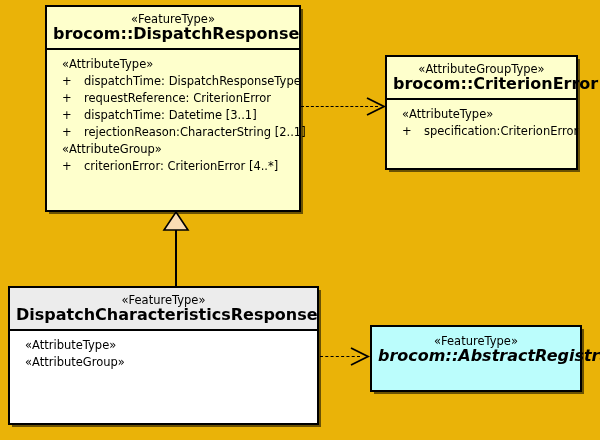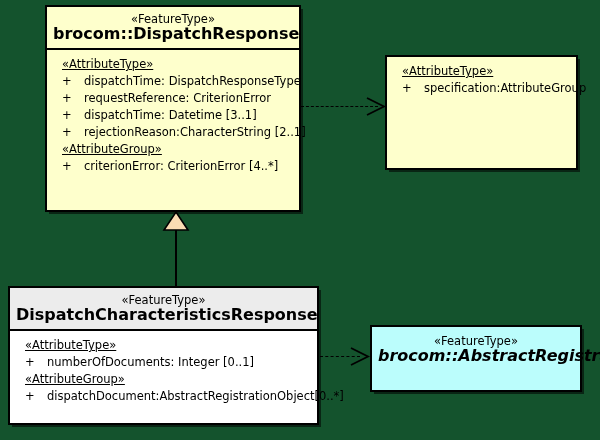--- a/index.html
+++ b/index.html
@@ -4,21 +4,21 @@
 <style>
   html, body {
     margin: 0;
     padding: 0;
     background: #ffffff;
   }
   #canvas {
     position: relative;
     width: 600px;
     height: 440px;
-    background: #14532d;
+    background: #eab308;
     font-family: "DejaVu Sans", "Liberation Sans", sans-serif;
     overflow: hidden;
   }
 
   
   .uml-class {
     position: absolute;
     box-sizing: border-box;
     border: 2px solid #000000;
     box-shadow: 3px 3px 0 -1px rgba(0,0,0,0.55);
@@ -26,21 +26,20 @@
   }
   .uml-header {
     box-sizing: border-box;
     padding: 5px 6px 6px 6px;
     text-align: center;
     border-bottom: 2px solid #000000;
   }
   .uml-body {
     box-sizing: border-box;
     padding: 6px 4px 6px 4px;
-    text-decoration: underline;
   }
 
   
   .fill-yellow  { background: #feffcc; }
   .fill-yellow .uml-header { background: #feffcc; }
   .fill-yellow .uml-body   { background: #feffcc; }
 
   .fill-gray-head .uml-header { background: #ececec; }
   .fill-gray-head .uml-body   { background: #ffffff; }
 
@@ -141,42 +140,40 @@
         <span class="attr-vis">+</span><span class="attr-text">rejectionReason:CharacterString [2..1]</span>
       </div>
       <div class="group-label">«AttributeGroup»</div>
       <div class="attr-row">
         <span class="attr-vis">+</span><span class="attr-text">criterionError: CriterionError [4..*]</span>
       </div>
     </div>
   </div>
 
   <div class="uml-class fill-yellow" style="left:385px; top:55px; width:193px; height:115px;">
+    <div class="uml-header">
+      <div class="stereotype">«AttributeGroupType»</div>
+      <div class="classname">brocom::CriterionError</div>
+    </div>
     <div class="uml-body">
       <div class="group-label">«AttributeType»</div>
       <div class="attr-row">
-        <span class="attr-vis">+</span><span class="attr-text">specification:AttributeGroup</span>
+        <span class="attr-vis">+</span><span class="attr-text">specification:CriterionError</span>
       </div>
     </div>
   </div>
 
   <div class="uml-class fill-gray-head" style="left:8px; top:286px; width:311px; height:139px;">
     <div class="uml-header">
       <div class="stereotype">«FeatureType»</div>
       <div class="classname">DispatchCharacteristicsResponse</div>
     </div>
     <div class="uml-body">
       <div class="group-label">«AttributeType»</div>
-      <div class="attr-row">
-        <span class="attr-vis">+</span><span class="attr-text">numberOfDocuments: Integer [0..1]</span>
-      </div>
       <div class="group-label">«AttributeGroup»</div>
-      <div class="attr-row">
-        <span class="attr-vis">+</span><span class="attr-text">dispatchDocument:AbstractRegistrationObject[0..*]</span>
-      </div>
     </div>
   </div>
 
   <div class="uml-class fill-cyan" style="left:370px; top:325px; width:212px; height:67px;">
     <div class="uml-header" style="border-bottom:none; padding-top:7px;">
       <div class="stereotype">«FeatureType»</div>
       <div class="classname abstract">brocom::AbstractRegistrationObject</div>
     </div>
   </div>
 

